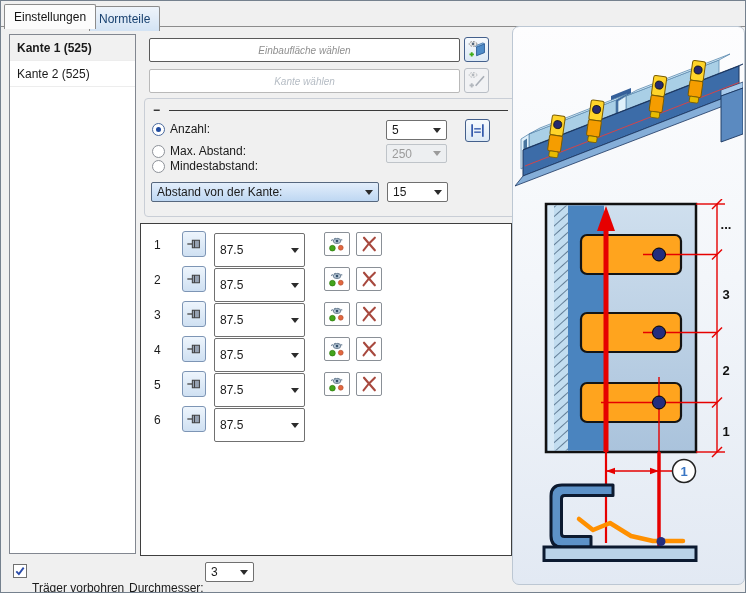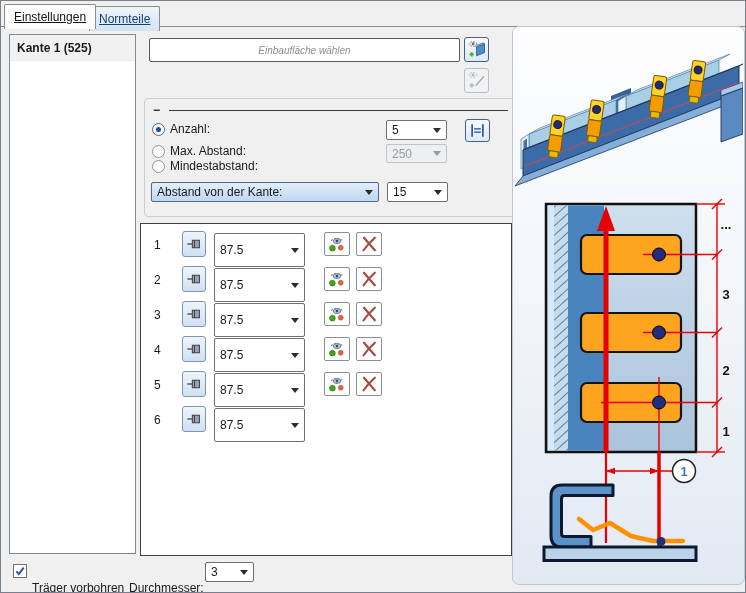--- a/index.html
+++ b/index.html
@@ -6,21 +6,21 @@
   html,body { background:#e8e8e8; }
   body { font-family:"Liberation Sans", sans-serif; font-size:12px; color:#1a1a1a; }
   .dialog { position:relative; width:746px; height:593px; background:#f0f0f0;
             border:1px solid #75818e; overflow:hidden; }
 
   
   .tabline { position:absolute; left:0; top:25px; width:746px; height:0;
              border-top:1px solid #8c8c8c; }
   .tab { position:absolute; display:flex; align-items:center; padding:12px 9px;
          border:1px solid #8c8c8c; border-bottom:none; border-radius:2px 2px 0 0;
-         white-space:nowrap; cursor:default;text-decoration:underline; }
+         white-space:nowrap; cursor:default; }
   .tab.active { left:3px; top:3px; height:23px; background:#fcfcfc; z-index:3; color:#141414; }
   .tab.inactive { left:88px; top:5px; height:21px; color:#17406f;
          background:linear-gradient(#eef4fb,#d3e3f4); z-index:1; }
 
   
   .edge-list { position:absolute; left:8px; top:33px; width:127px; height:520px;
                background:#fff; border:1px solid #828790; }
   .edge-item { height:26px; line-height:26px; padding-left:7px; border-bottom:1px solid #ededed; }
   .edge-item.selected { background:#f1f1f1; font-weight:bold; }
 
@@ -108,32 +108,34 @@
   <div class="tabline"></div>
   <div class="tab active">
       <span>Einstellungen</span>
     </div>
   <div class="tab inactive">
       <span>Normteile</span>
     </div>
 
   <div class="edge-list">
     <div class="edge-item selected">Kante 1 (525)</div>
+    <div class="edge-item">Kante 2 (525)</div>
   </div>
 
   <input id="surface-input" class="pick-input" placeholder="Einbaufläche wählen" style="">
   <button id="surface-btn" class="pick-btn">
     <svg width="22" height="22" viewBox="0 0 25 25">
       <polygon points="12,9 21,5.5 21,15.5 12,19" fill="#4f8cc9" stroke="#2a5a94" stroke-width="1"></polygon>
       <polygon points="12,9 21,5.5 19.2,4.4 10.2,7.9" fill="#8fc0e8" stroke="#2a5a94" stroke-width="0.7"></polygon>
       <ellipse cx="8" cy="5.6" rx="4.4" ry="2.7" fill="#ececec" stroke="#7d7d7d" stroke-width="1" stroke-dasharray="2,1.3"></ellipse>
       <circle cx="8" cy="5.6" r="1.5" fill="#55687c"></circle>
       <path d="M4,17.5 h5 M6.5,15 v5" stroke="#3fae19" stroke-width="2.1" fill="none"></path>
     </svg>
   </button>
+  <input id="edge-input" class="pick-input" readonly="" placeholder="Kante wählen" style="">
   <button id="edge-btn" class="pick-btn">
     <svg width="22" height="22" viewBox="0 0 25 25">
       <line x1="11" y1="18" x2="20.5" y2="7" stroke="#a8aeb6" stroke-width="1.8"></line>
       <ellipse cx="8" cy="5.6" rx="4.4" ry="2.7" fill="#eeeeee" stroke="#b3b8be" stroke-width="1" stroke-dasharray="2,1.3"></ellipse>
       <circle cx="8" cy="5.6" r="1.5" fill="#b3b8be"></circle>
       <path d="M4,17.5 h5 M6.5,15 v5" stroke="#b3b8be" stroke-width="2.1" fill="none"></path>
     </svg>
   </button>
 
   <div class="groupbox">

